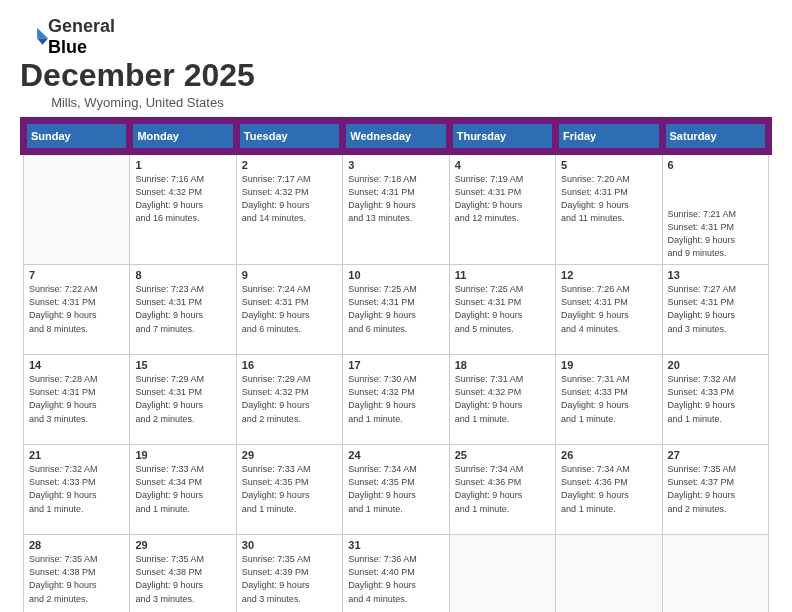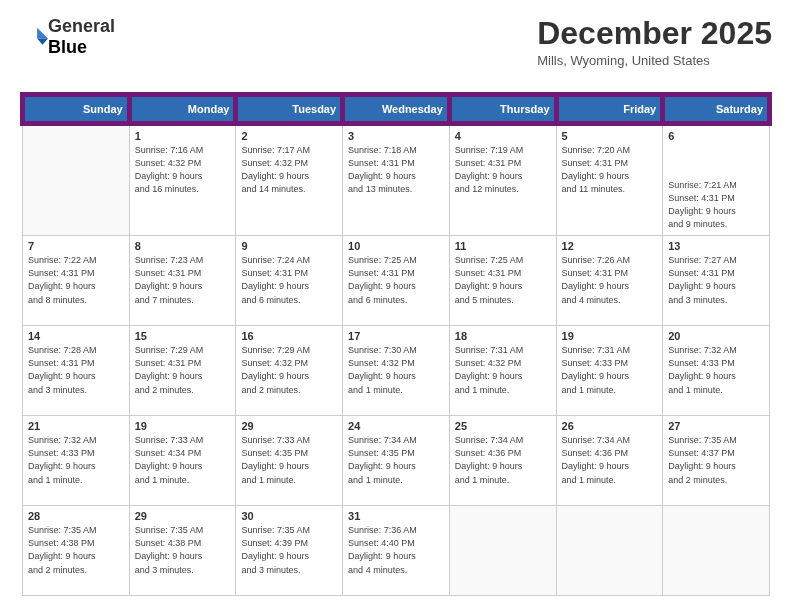--- a/index.html
+++ b/index.html
@@ -12,28 +12,29 @@
     }
     .container {
       width: 792px;
       height: 612px;
       padding: 16px 20px 10px 20px;
     }
     .header {
       display: flex;
       align-items: flex-start;
       justify-content: space-between;
-      margin-bottom: 24px;
+      margin-bottom: 7px;
+      flex-direction: column;
     }
     .logo-icon {
       width: 28px;
       height: 28px;
     }
     .title-area {
-      text-align: left;
+      text-align: center;
     }
     .month-title {
       font-size: 32px;
       font-weight: bold;
       color: #333;
       line-height: 1.1;
     }
     .location {
       font-size: 13px;
       color: #555;
@@ -41,24 +42,24 @@
     }
     .calendar {
       width: 100%;
       border-collapse: collapse;
       font-size: 9.5px;
     }
     .calendar thead tr th {
       background-color: #2e6db4;
       color: #fff;
       padding: 6px 4px;
-      text-align: right;
+      text-align: left;
       font-size: 11px;
       font-weight: bold;
-      border: 5px solid #701a75;
+      border: 7px solid #701a75;
     }
     .calendar tbody tr td {
       border: 1px solid #ccc;
       vertical-align: top;
       padding: 4px 5px;
       width: 105px;
       min-height: 80px;
       height: 90px;
       background: #fff;
     }

